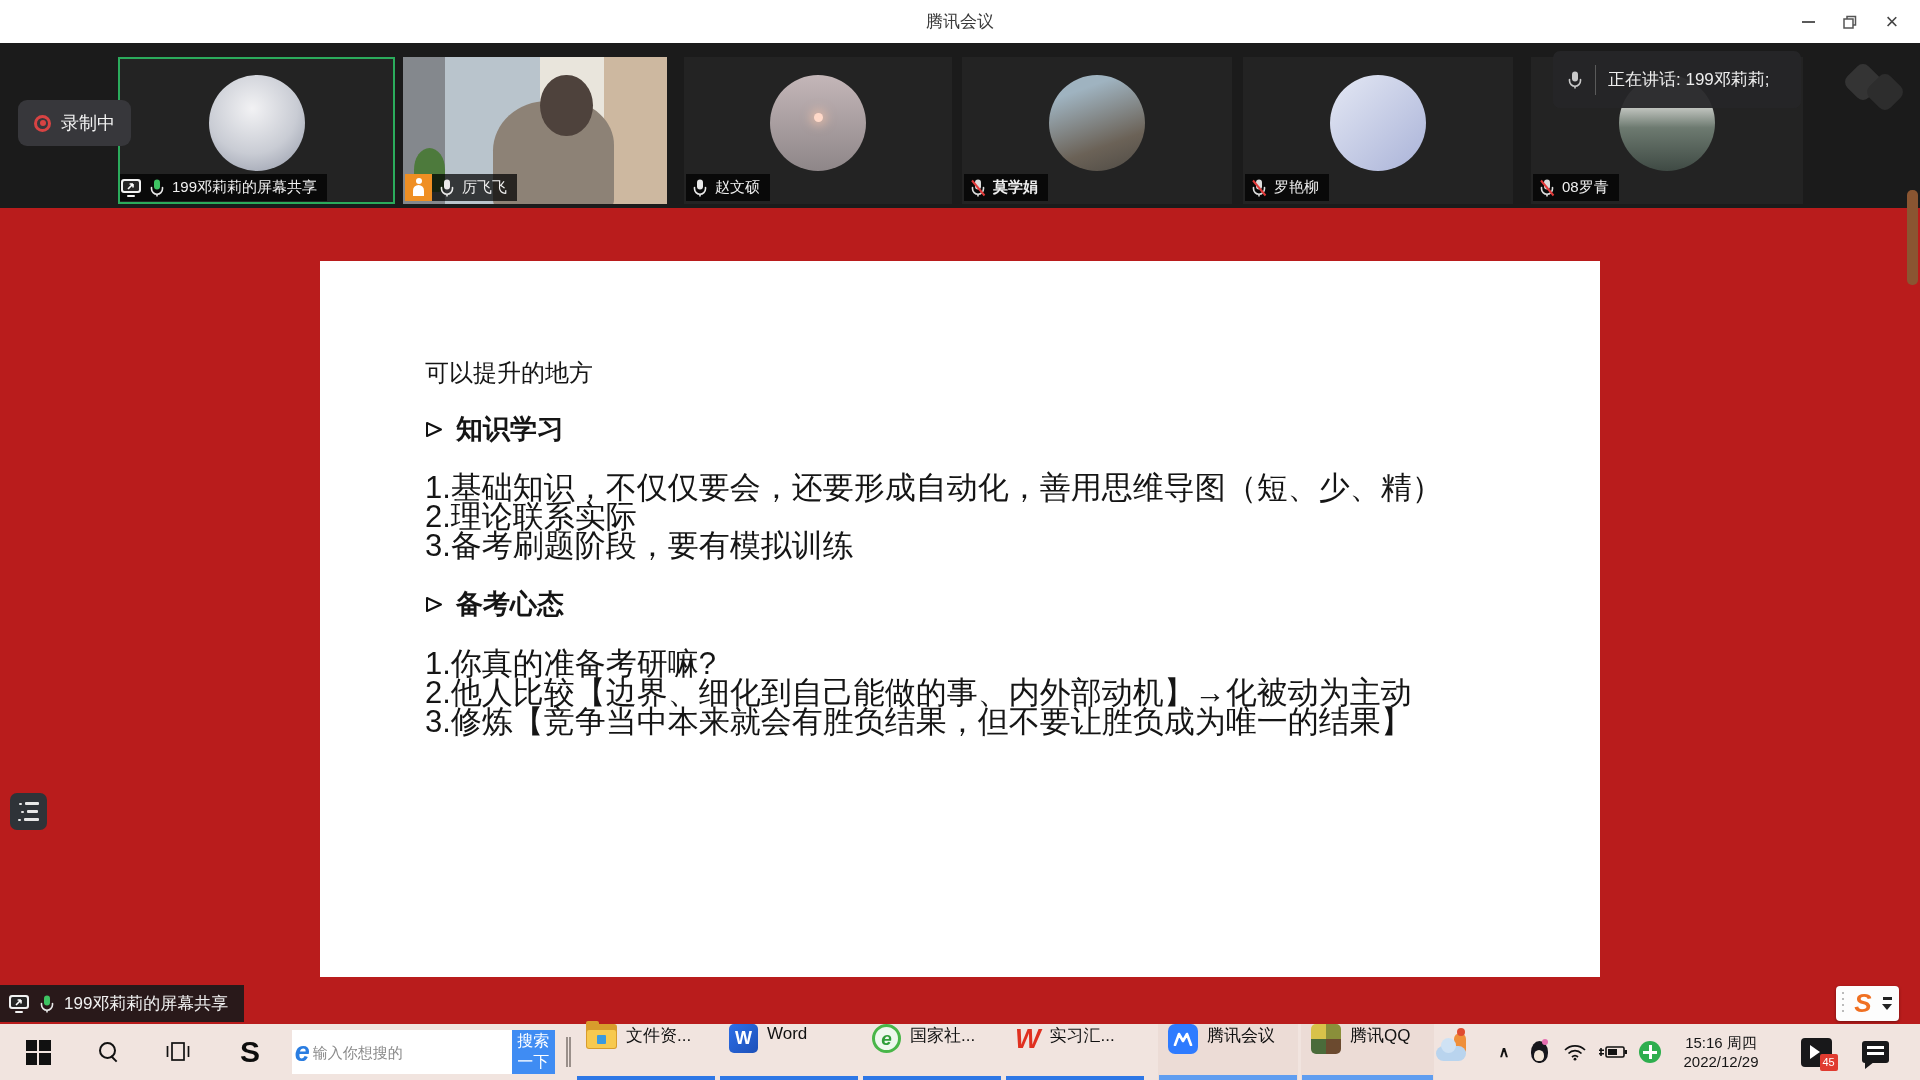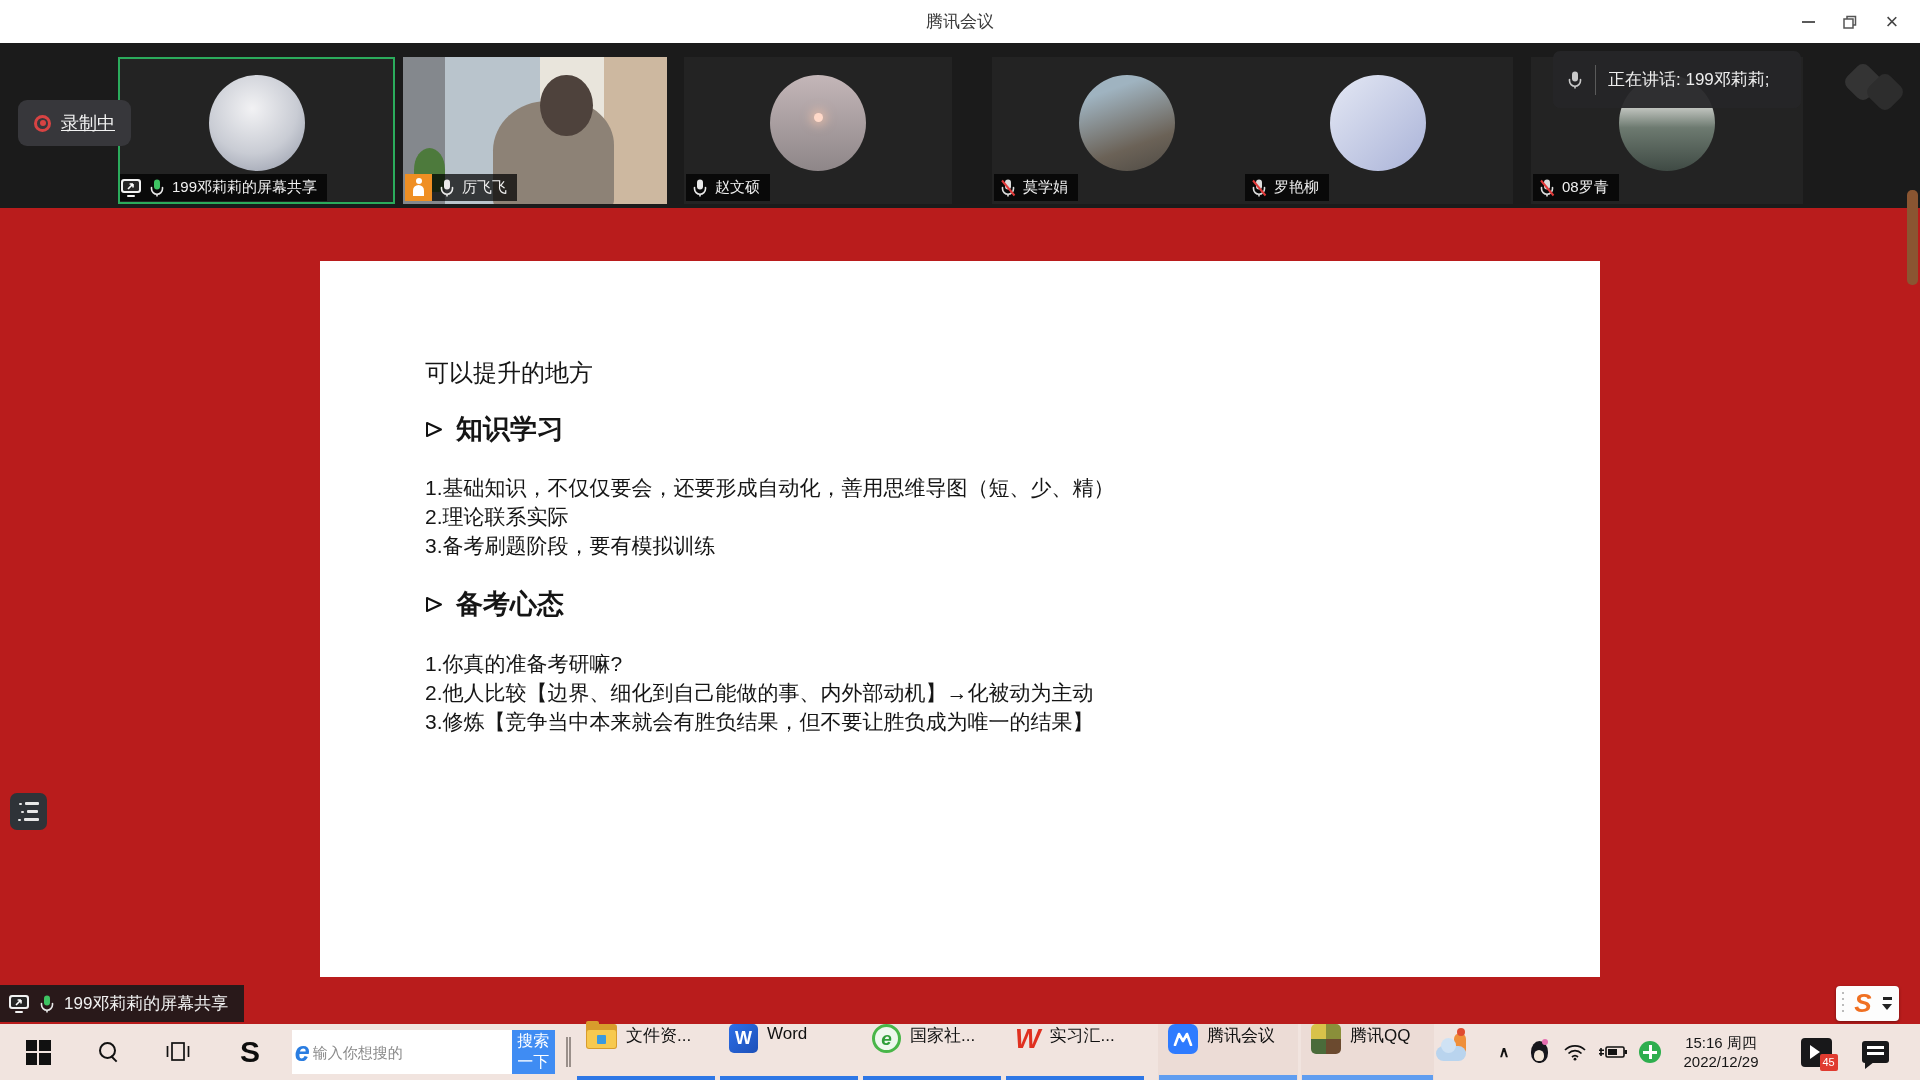--- a/index.html
+++ b/index.html
@@ -16,21 +16,21 @@
   .wc-min i { display:block; width:13px; height:2px; background:#5a5a5a; }
   .wc-close span { font-size:22px; color:#444; line-height:1; }
 
   
   .strip { position:absolute; left:0; top:43px; width:1920px; height:165px; background:#1b1b1b; }
   .rec-badge { position:absolute; left:18px; top:57px; height:46px; padding:0 16px;
     background:#37373b; border-radius:9px; display:flex; align-items:center; gap:10px; z-index:6; }
   .rec-ic { width:17px; height:17px; border:3px solid #d84343; border-radius:50%; position:relative; }
   .rec-ic::after { content:""; position:absolute; left:2.5px; top:2.5px; width:6px; height:6px;
     background:#d84343; border-radius:50%; }
-  .rec-badge b { color:#f2f2f2; font-size:18px; font-weight:400;text-decoration:underline; }
+  .rec-badge b { color:#f2f2f2; font-size:18px; font-weight:400; }
 
   .tile { position:absolute; top:14px; height:147px; background:#232323; overflow:hidden; }
   .tile.speaking { outline:2px solid #2bab5c; outline-offset:-2px; }
   .avatar { position:absolute; left:50%; top:18px; transform:translateX(-50%);
     width:96px; height:96px; border-radius:50%; }
   .av1 { background:radial-gradient(circle at 45% 35%, #f2f2f4, #c9ccd4 55%, #8e94a4); }
   .av3 { background:linear-gradient(#c4b6b8, #8e8688); position:absolute; }
   .av3::after { content:""; position:absolute; left:44px; top:38px; width:9px; height:9px;
     border-radius:50%; background:#ffd9c9; box-shadow:0 0 10px 4px rgba(255,200,170,.5); }
   .av4 { background:linear-gradient(160deg, #9fb3c0 20%, #6b6257 70%, #4e4a44); }
@@ -70,21 +70,21 @@
   .vscroll { position:absolute; left:1907px; top:190px; width:11px; height:95px;
     background:#8a5531; border-radius:5px; z-index:9; }
 
   
   .main { position:absolute; left:0; top:208px; width:1920px; height:816px; background:#b91c1c; }
   .doc { position:absolute; left:320px; top:53px; width:1280px; height:716px; background:#ffffff; color:#151515; }
   .doc .intro { position:absolute; left:105px; top:96px; font-size:24px; }
   .doc .h { position:absolute; left:105px; display:flex; align-items:center; gap:12px;
     font-size:27px; font-weight:bold; }
   .doc .h svg { display:block; }
-  .doc .lines { position:absolute; left:105px; font-size:21px; line-height:29px; white-space:nowrap; }
+  .doc .lines { position:absolute; left:105px; font-size:31px; line-height:29px; white-space:nowrap; }
   .h1 { top:150px; } .l1 { top:212px; } .h2 { top:325px; } .l2 { top:388px; }
 
   .list-btn { position:absolute; left:10px; top:585px; width:37px; height:37px;
     background:#2f3338; border-radius:7px; display:flex; align-items:center; justify-content:center; }
   .list-glyph { width:21px; height:19px; position:relative; }
   .list-glyph i { position:absolute; height:3px; background:#e8e8e8; border-radius:1px; }
   .list-glyph i::before { content:""; position:absolute; left:-6px; top:0.5px; width:2.5px; height:2.5px;
     background:#e8e8e8; border-radius:50%; }
   .list-glyph i:nth-child(1){ left:7px; top:0; width:14px; }
   .list-glyph i:nth-child(2){ left:9px; top:8px; width:11px; }
@@ -270,21 +270,21 @@
           <svg width="16" height="18" viewBox="0 0 16 18">
             <rect x="5" y="0.5" width="6" height="10" rx="3" fill="#e9e9e9"></rect>
             <path d="M2.5 8.5v1.2a5.5 5.5 0 0 0 11 0V8.5" fill="none" stroke="#e9e9e9" stroke-width="1.6" stroke-linecap="round"></path>
             <line x1="8" y1="15.4" x2="8" y2="17.5" stroke="#e9e9e9" stroke-width="1.6"></line>
           </svg>
         </span>
         <span class="nm">赵文硕</span>
       </div>
     </div>
 
-    <div class="tile" style="left:992px;width:270px;">
+    <div class="tile" style="left:962px;width:270px;font-weight:bold;">
       <div class="avatar av4"></div>
       <div class="nametag">
         <span class="micwrap">
           <svg width="16" height="18" viewBox="0 0 16 18">
             <rect x="5" y="0.5" width="6" height="10" rx="3" fill="#dcdcdc"></rect>
             <path d="M2.5 8.5v1.2a5.5 5.5 0 0 0 11 0V8.5" fill="none" stroke="#dcdcdc" stroke-width="1.6" stroke-linecap="round"></path>
             <line x1="8" y1="15.4" x2="8" y2="17.5" stroke="#dcdcdc" stroke-width="1.6"></line>
             <line x1="2" y1="1.5" x2="14.5" y2="16.5" stroke="#e23b3b" stroke-width="2"></line>
           </svg>
         </span>

